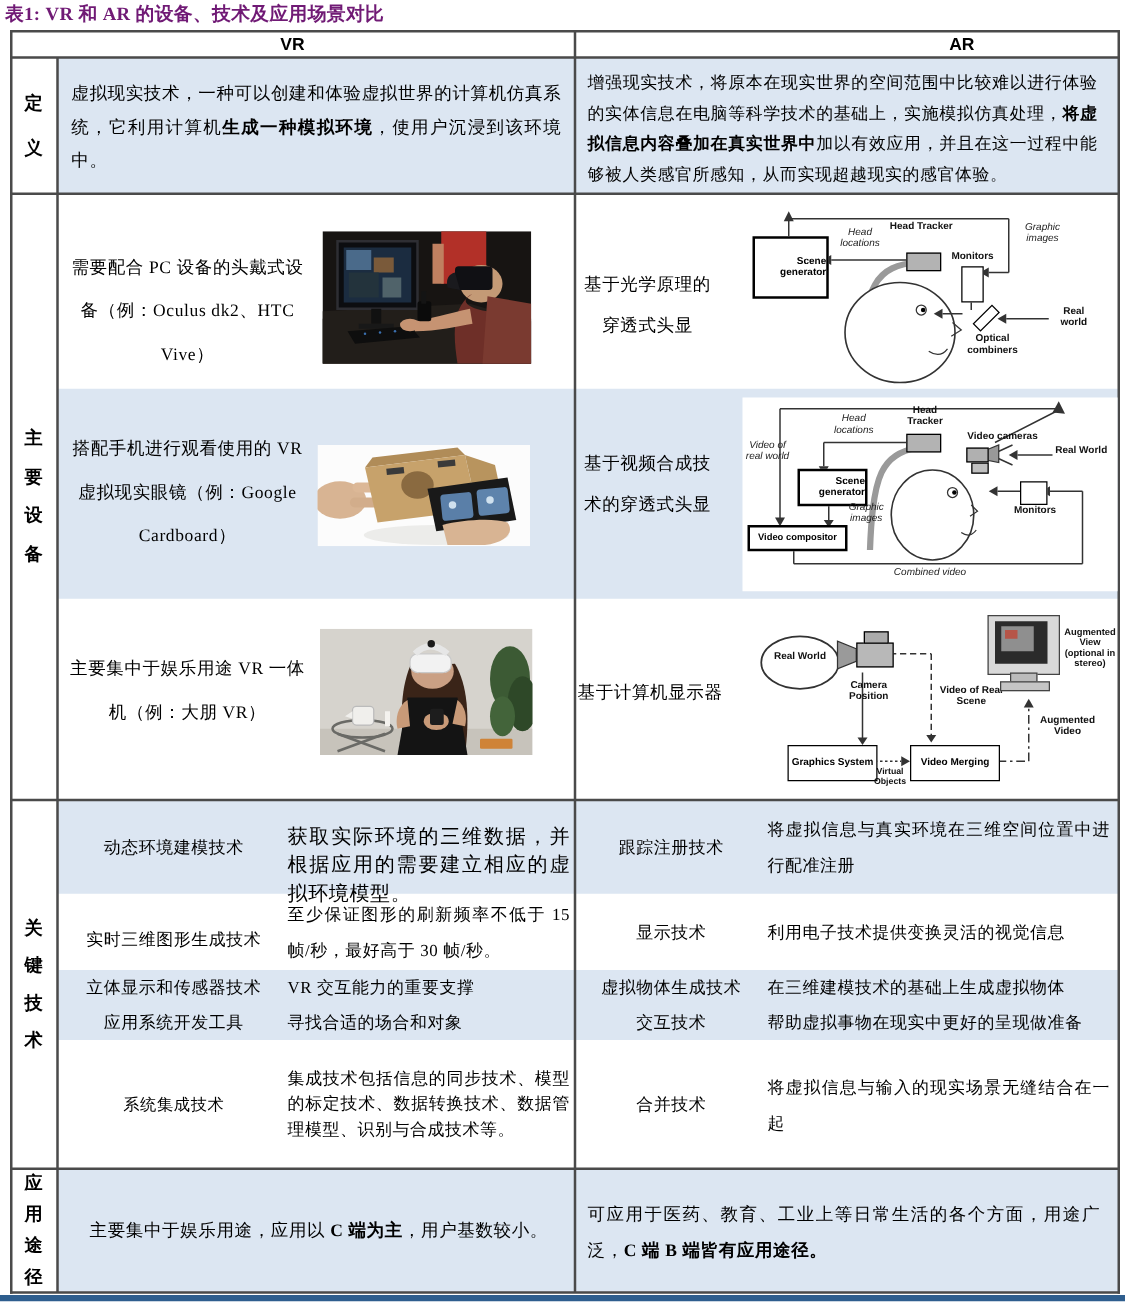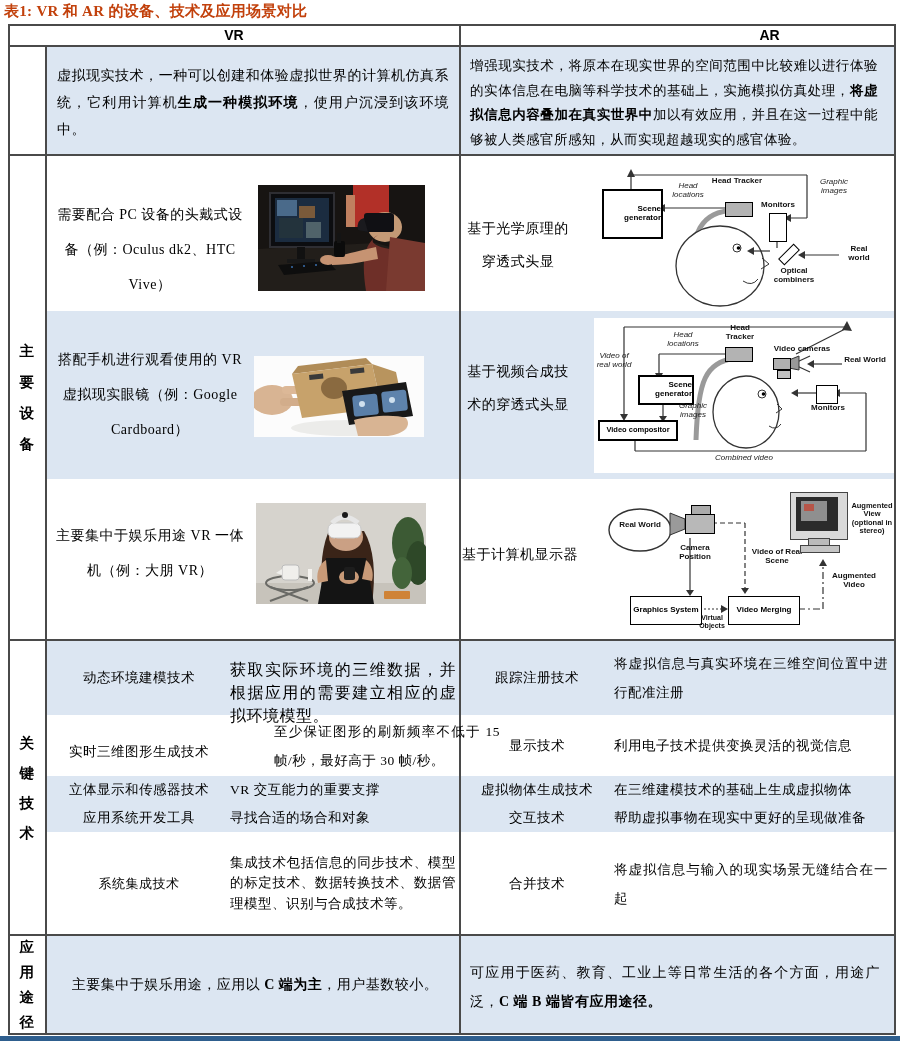--- a/index.html
+++ b/index.html
@@ -22,21 +22,21 @@
         justify-content:center;text-align:right;font-family:"Liberation Sans","DejaVu Sans",sans-serif;
         font-weight:bold;font-size:8px;line-height:1.1;}
   .sbox{position:absolute;border:1px solid #000;}
   svg{display:block;}
 </style>
 </head>
 <body>
 
 <div id="app">
 
-  <div class="abs cn" style="left:4px;top:2px;width:620px;font-size:15px;font-weight:bold;color:#c2410c;letter-spacing:0.3px;">表1: VR 和 AR 的设备、技术及应用场景对比</div>
+  <div class="abs cn" style="left:4px;top:2px;width:620px;font-size:15px;font-weight:bold;color:#701a75;letter-spacing:0.3px;">表1: VR 和 AR 的设备、技术及应用场景对比</div>
 
   <div class="band" style="left:46px;top:46px;width:849px;height:109px;"></div>
   <div class="band" style="left:46px;top:311px;width:849px;height:168px;"></div>
   <div class="band" style="left:46px;top:640px;width:849px;height:75px;"></div>
   <div class="band" style="left:46px;top:776px;width:849px;height:56px;"></div>
   <div class="band" style="left:46px;top:935px;width:849px;height:99px;"></div>
 
   <div class="bl" style="left:8px;top:24px;width:888px;height:2px;"></div>
   <div class="bl" style="left:8px;top:24px;width:2px;height:1011px;"></div>
   <div class="bl" style="left:894px;top:24px;width:2px;height:1011px;"></div>
@@ -45,20 +45,23 @@
   <div class="bl" style="left:8px;top:639px;width:888px;height:2px;"></div>
   <div class="bl" style="left:8px;top:934px;width:888px;height:2px;"></div>
   <div class="bl" style="left:8px;top:1033px;width:888px;height:2px;"></div>
   <div class="bl" style="left:45px;top:46px;width:2px;height:988px;"></div>
   <div class="bl" style="left:459px;top:24px;width:2px;height:1010px;"></div>
   <div class="abs" style="left:0;top:1036px;width:900px;height:5px;background:#2e5e8e;"></div>
 
   <div class="abs" style="left:9px;top:27px;width:450px;text-align:center;font-family:'Liberation Sans','DejaVu Sans',sans-serif;font-weight:bold;font-size:14px;">VR</div>
   <div class="abs" style="left:461px;top:27px;width:521px;text-align:center;font-family:'Liberation Sans','DejaVu Sans',sans-serif;font-weight:bold;font-size:14px;margin-left:48px;">AR</div>
 
+  <div class="abs cn vlabel" style="left:9px;top:46px;width:36px;height:109px;line-height:36px;">
+    <span>定义</span>
+    </div>
   <div class="abs cn vlabel" style="left:9px;top:155px;width:36px;height:485px;line-height:31px;">
     <span>主要设备</span>
     </div>
   <div class="abs cn vlabel" style="left:9px;top:640px;width:36px;height:295px;line-height:30px;">
     <span>关键技术</span>
     </div>
   <div class="abs cn vlabel" style="left:9px;top:935px;width:36px;height:99px;line-height:25px;">
     <span>应用途径</span>
     </div>
 
@@ -284,21 +287,21 @@
   <div class="abs cn cell ctr" style="left:50px;top:804px;width:178px;height:28px;font-size:13.5px;">
     <span>应用系统开发工具</span>
     </div>
   <div class="abs cn cell ctr" style="left:50px;top:832px;width:178px;height:103px;font-size:13px;">
     <span>系统集成技术</span>
     </div>
 
   <div class="abs cn cell jt" style="left:230px;top:655px;width:226px;height:74px;font-size:16px;line-height:23px;">
     <span>获取实际环境的三维数据，并根据应用的需要建立相应的虚拟环境模型。</span>
     </div>
-  <div class="abs cn cell jt" style="left:230px;top:715px;width:226px;height:61px;font-size:13.5px;line-height:29px;margin-left:44px;">
+  <div class="abs cn cell jt" style="left:230px;top:715px;width:226px;height:61px;font-size:13.5px;line-height:29px;">
     <span>至少保证图形的刷新频率不低于 15 帧/秒，最好高于 30 帧/秒。</span>
     </div>
   <div class="abs cn cell" style="left:230px;top:776px;width:226px;height:28px;font-size:13.5px;">
     <span>VR 交互能力的重要支撑</span>
     </div>
   <div class="abs cn cell" style="left:230px;top:804px;width:226px;height:28px;font-size:13.5px;">
     <span>寻找合适的场合和对象</span>
     </div>
   <div class="abs cn cell jt" style="left:230px;top:832px;width:226px;height:103px;font-size:13.5px;line-height:20.5px;">
     <span>集成技术包括信息的同步技术、模型的标定技术、数据转换技术、数据管理模型、识别与合成技术等。</span>

